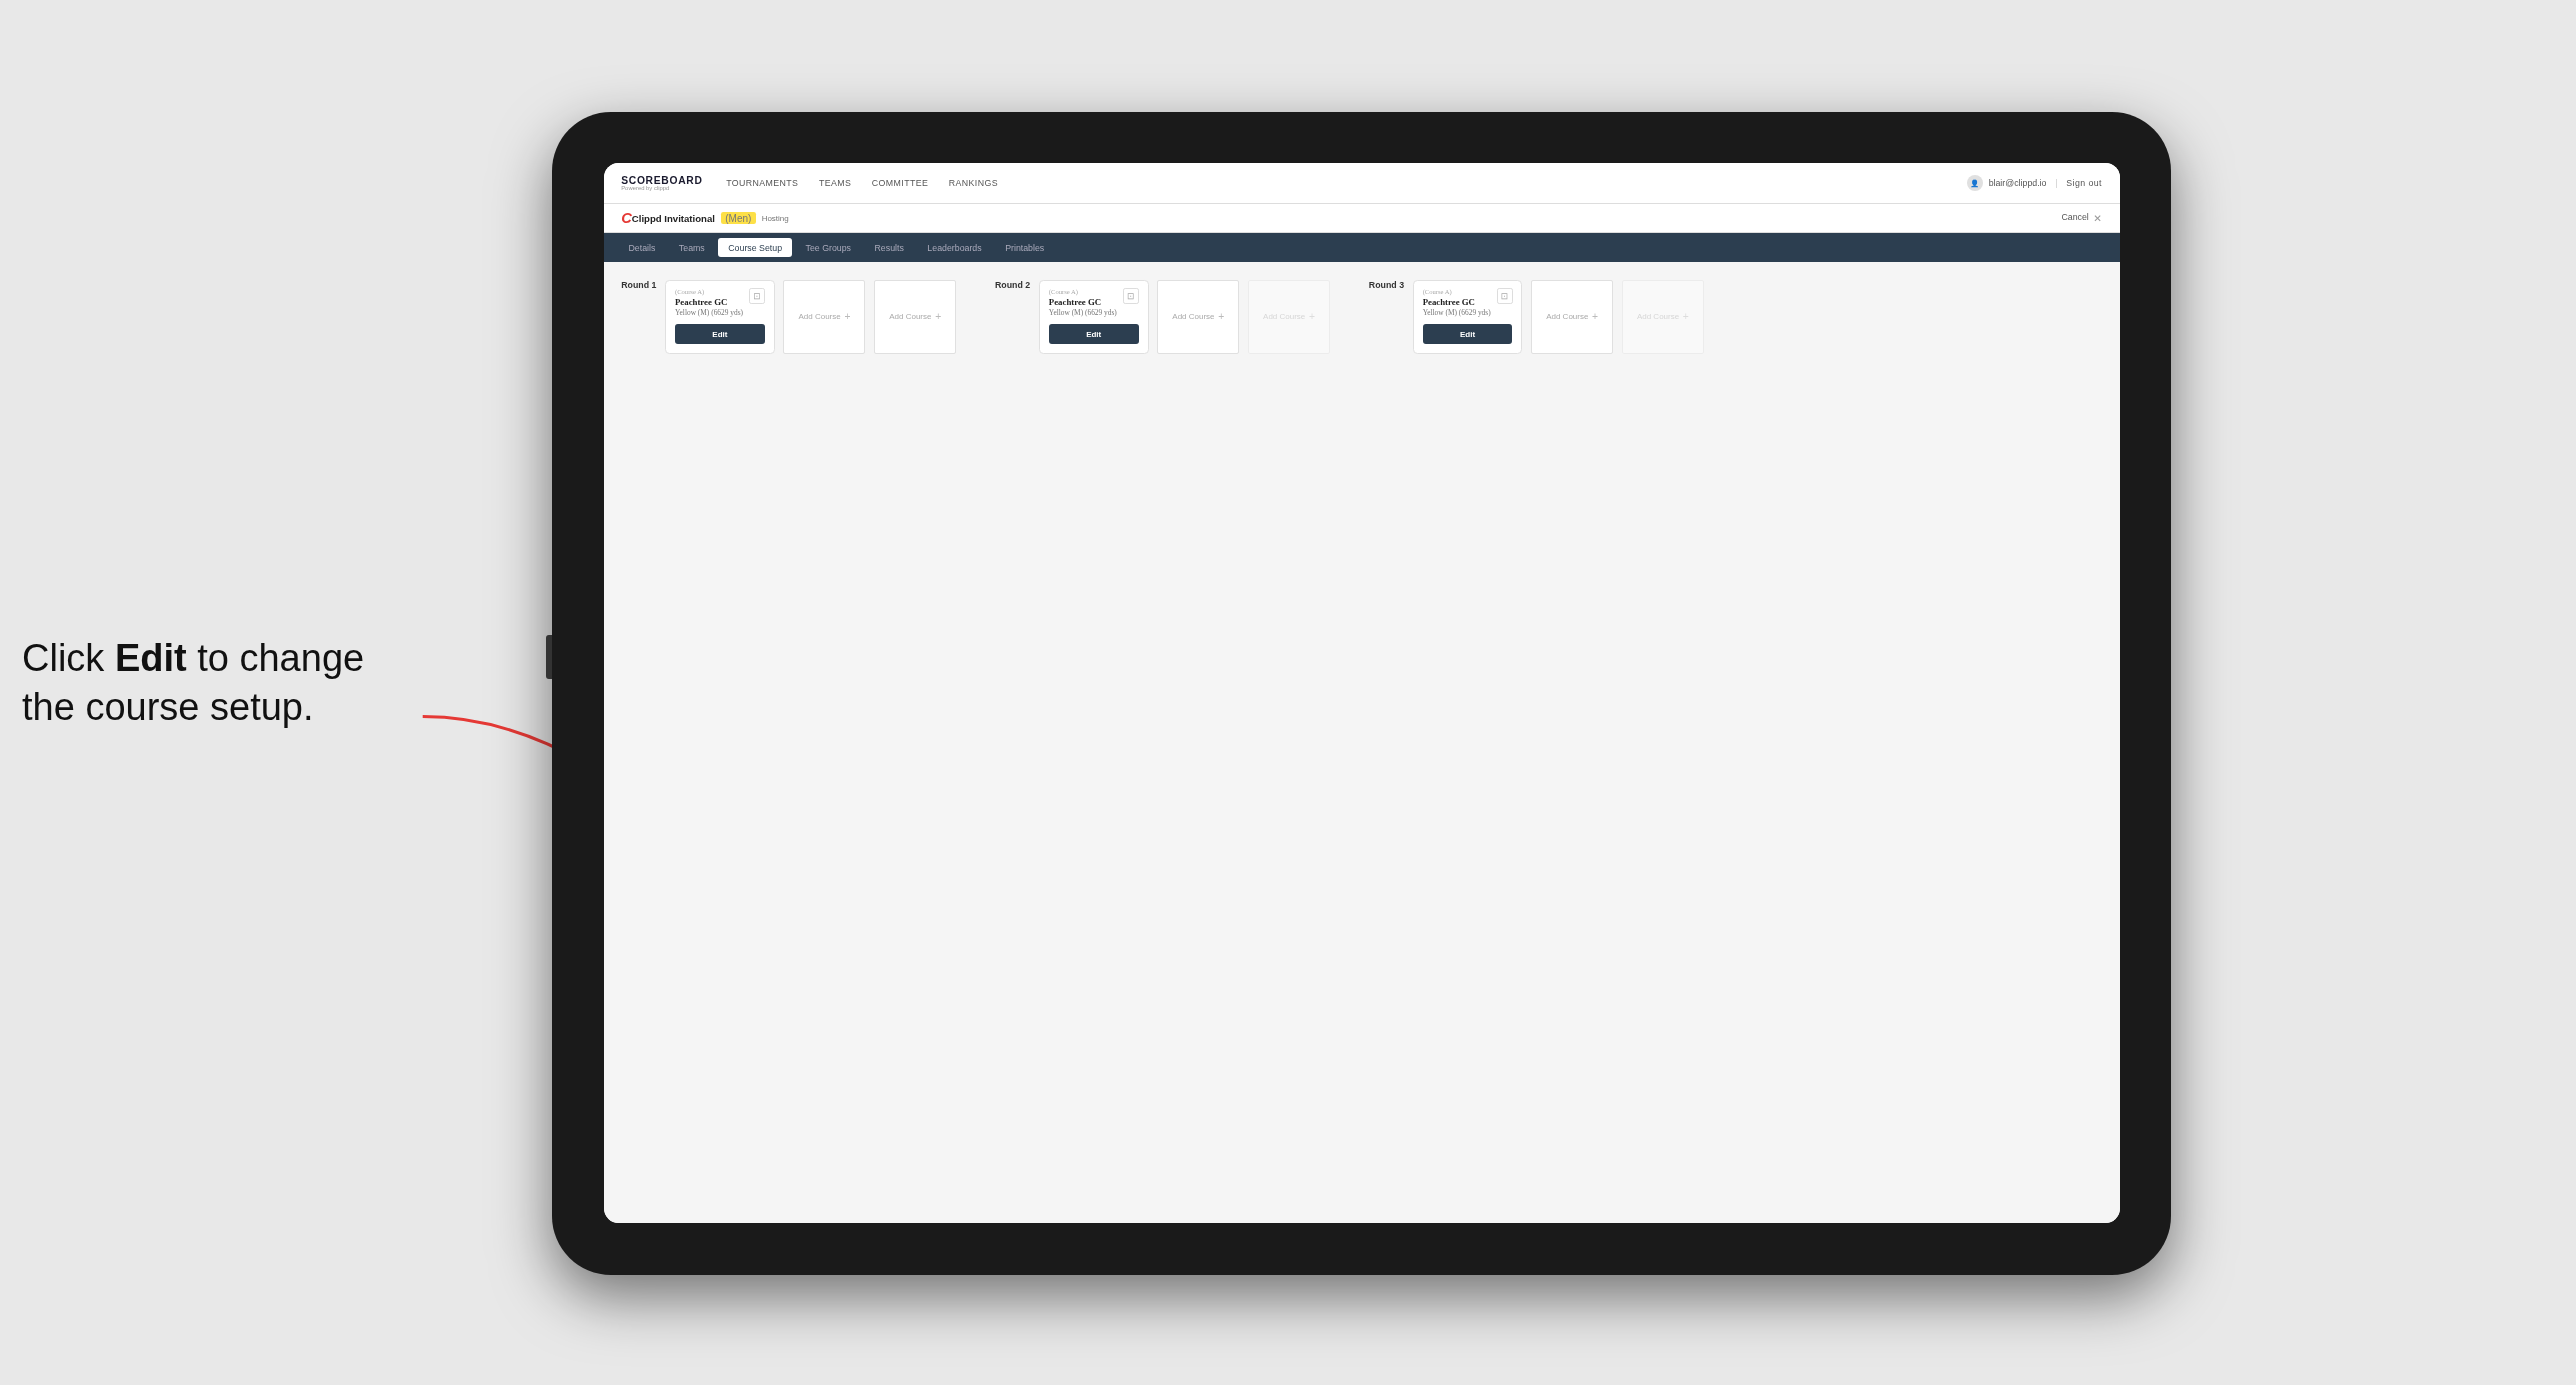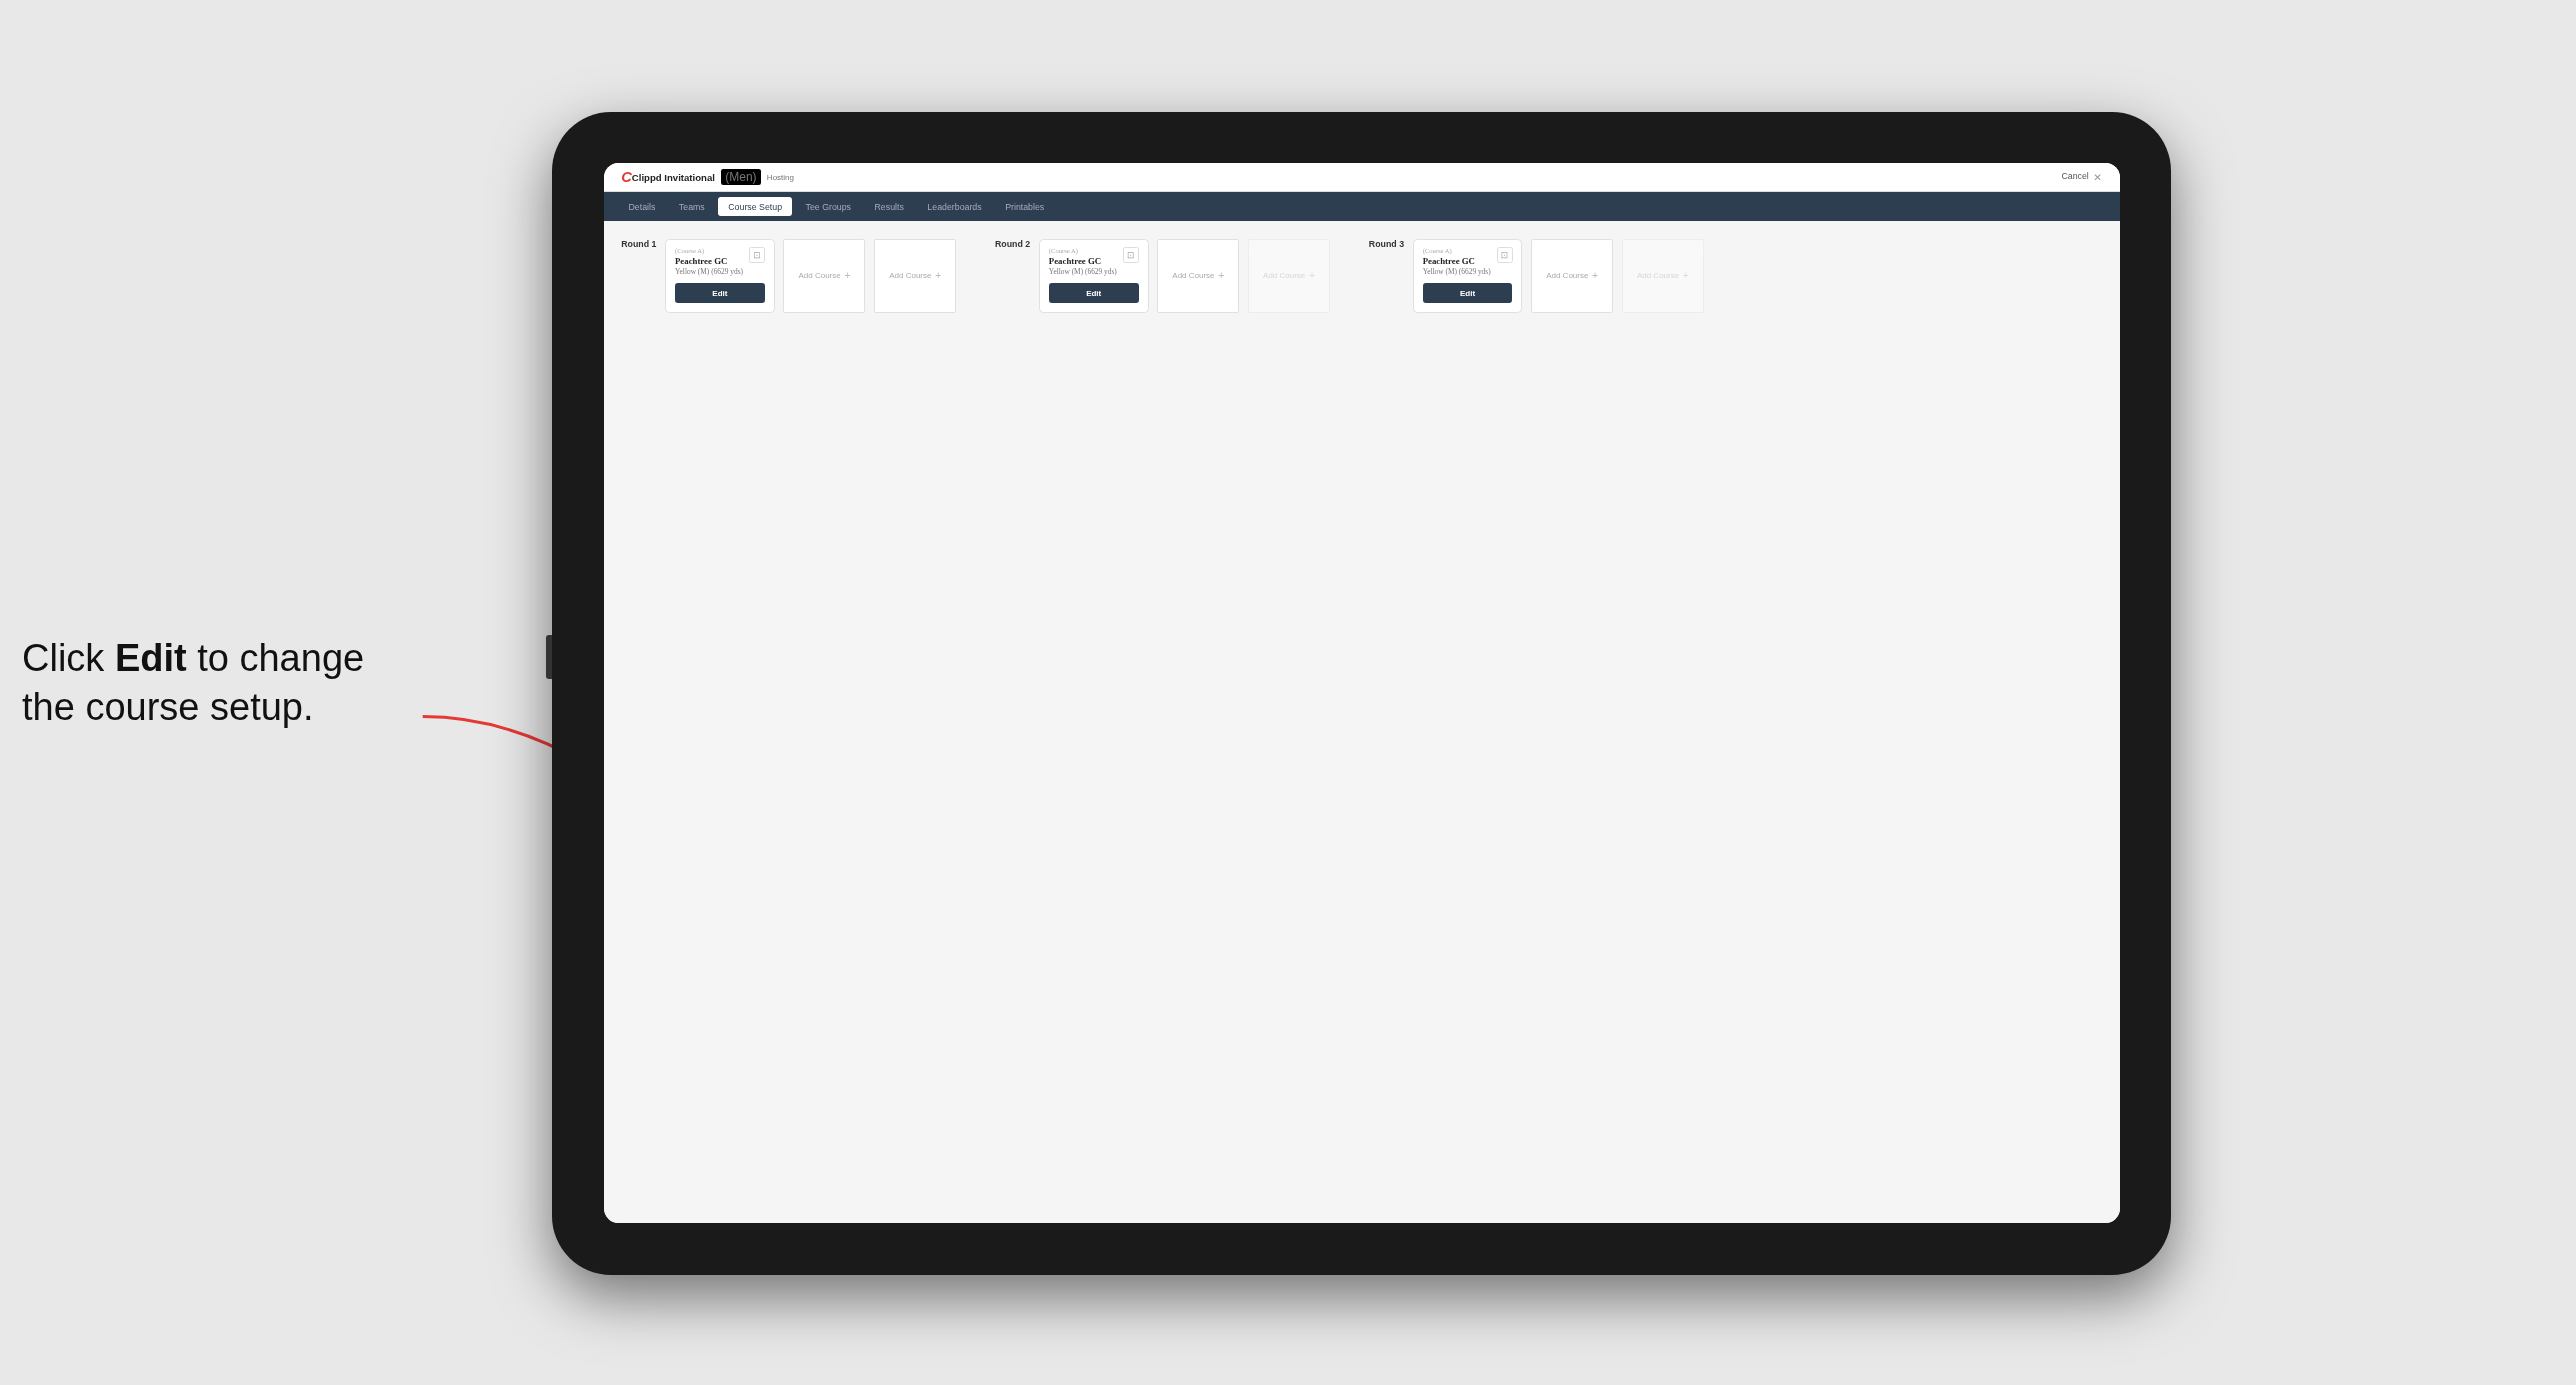--- a/index.html
+++ b/index.html
@@ -150,23 +150,23 @@
       padding: 0 17.7px;
       flex-shrink: 0;
     }
     .tournament-name {
       font-size: 9.6px;
       font-weight: 600;
       color: #222;
     }
     .tournament-badge {
       margin-left: 5.9px;
-      font-size: 12px;
+      font-size: 10px;
       color: #777;
-      background: #000000;
+      background: #fde047;
       border-radius: 2.2px;
       padding: 0.7px 4.4px;
     }
     .hosting-badge {
       margin-left: 5.9px;
       font-size: 8px;
       color: #777;
     }
     .sub-header-right {
       margin-left: auto;
@@ -351,20 +351,38 @@
     </marker>
   </defs>
   <path d="M 30 20 Q 200 20 370 140" stroke="#e53935" stroke-width="5" fill="none" marker-end="url(#arrowhead)"></path>
 </svg>
 
 <div class="tablet-shell">
   <div class="tablet-side-btn"></div>
 
   <div class="tablet-screen">
 
+    <div class="top-nav">
+      <div class="brand">
+        <span class="brand-name">SCOREBOARD</span>
+        <span class="brand-sub">Powered by clippd</span>
+      </div>
+      <div class="nav-links">
+        <a class="nav-link">TOURNAMENTS</a>
+        <a class="nav-link">TEAMS</a>
+        <a class="nav-link">COMMITTEE</a>
+        <a class="nav-link">RANKINGS</a>
+      </div>
+      <div class="top-nav-right">
+        <div class="user-avatar">👤</div>
+        <span>blair@clippd.io</span>
+        <span class="divider-pipe">|</span>
+        <a class="nav-link">Sign out</a>
+      </div>
+    </div>
 
     <div class="sub-header">
       <span class="c-logo">C</span>
       <span class="tournament-name">Clippd Invitational</span>
       <span class="tournament-badge">(Men)</span>
       <span class="hosting-badge">Hosting</span>
       <div class="sub-header-right">
         <span style="cursor:pointer;color:#555;font-size:8.8px;">Cancel</span>
         <span class="cancel-x">✕</span>
       </div>

